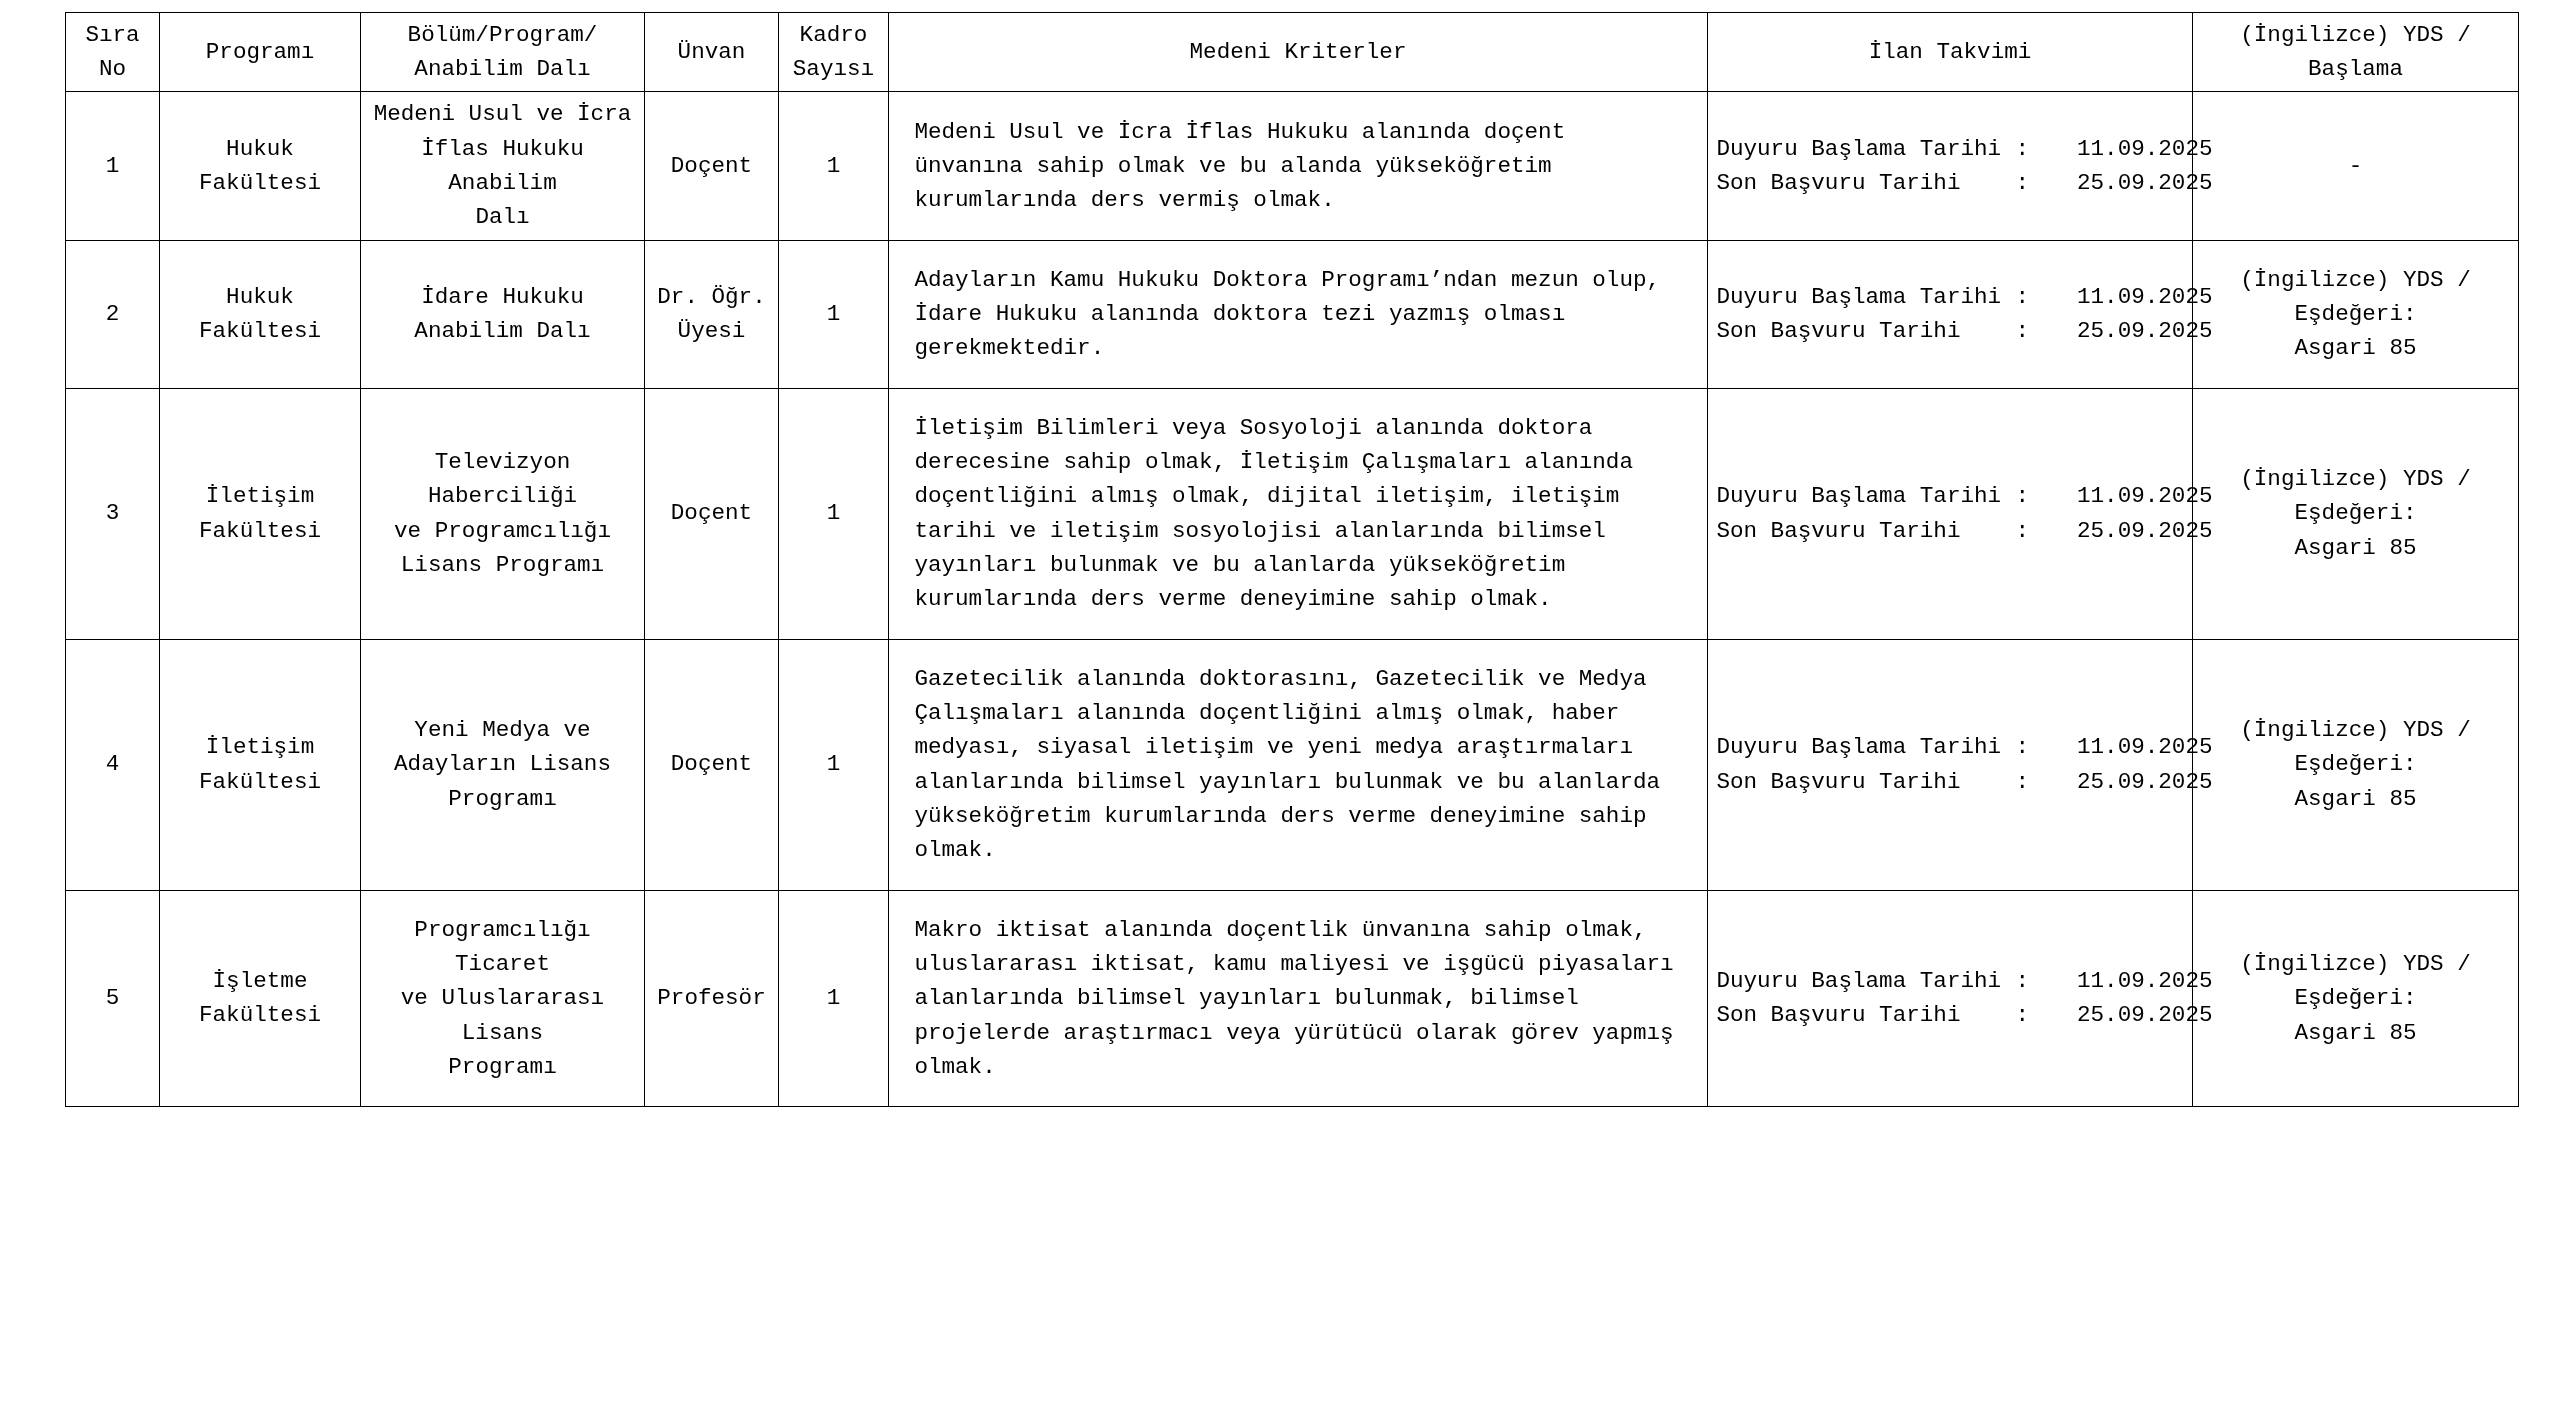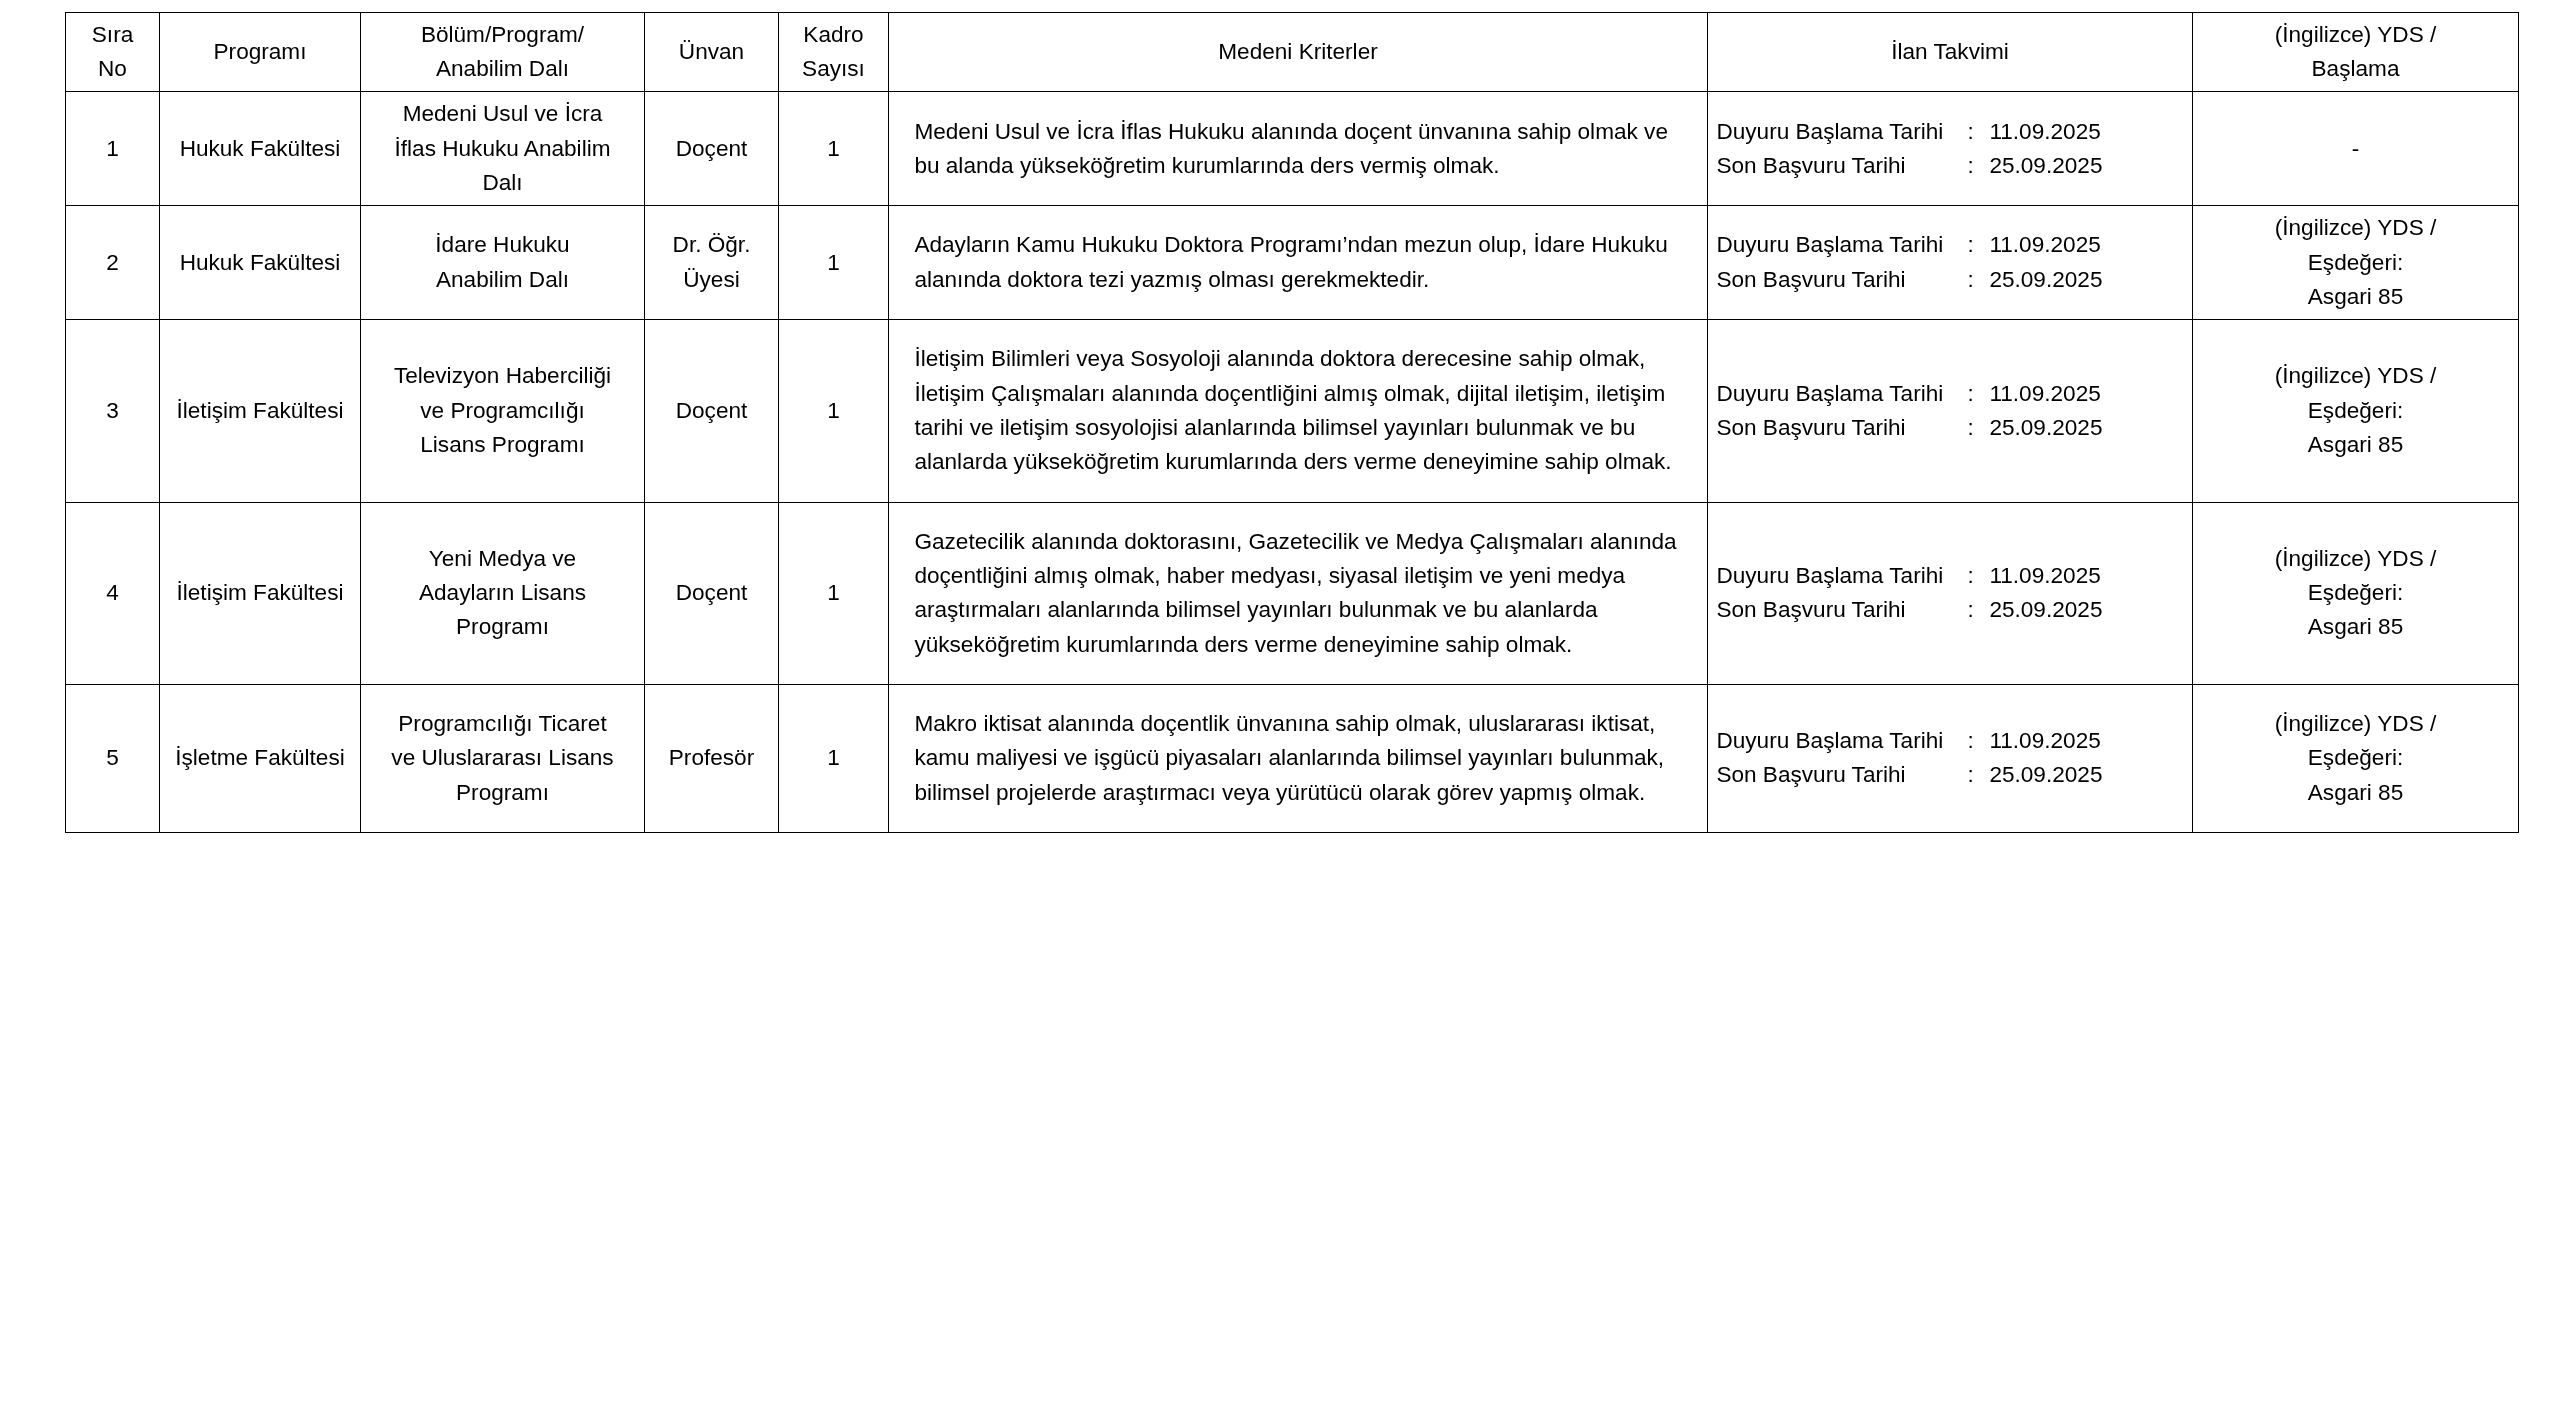--- a/index.html
+++ b/index.html
@@ -10,20 +10,21 @@
   body {
     width: 2576px;
     font-family: "Liberation Sans", sans-serif;
     color: #000000;
     -webkit-font-smoothing: antialiased;
   }
   .page {
     width: 2576px;
     box-sizing: border-box;
     padding: 11.7px 59px 16.7px 65px;
+    font-family: Liberation Mono, monospace;
   }
   table.kadro-table {
     border-collapse: collapse;
     table-layout: fixed;
     width: 2453px;
     font-size: 22.6px;
     line-height: 1.52;
   }
   table.kadro-table td,
   table.kadro-table th {
@@ -68,20 +69,21 @@
     text-align: left;
   }
   td.takvim {
     vertical-align: middle;
     padding: 6.7px 5px 6.7px 6.7px;
     white-space: nowrap;
   }
   .takvim-row {
     display: flex;
     align-items: baseline;
+    gap: 48px;
   }
   .takvim-label {
     display: inline-block;
     min-width: 251px;
   }
   .takvim-sep {
     display: inline-block;
     width: 22px;
     text-align: left;
   }

